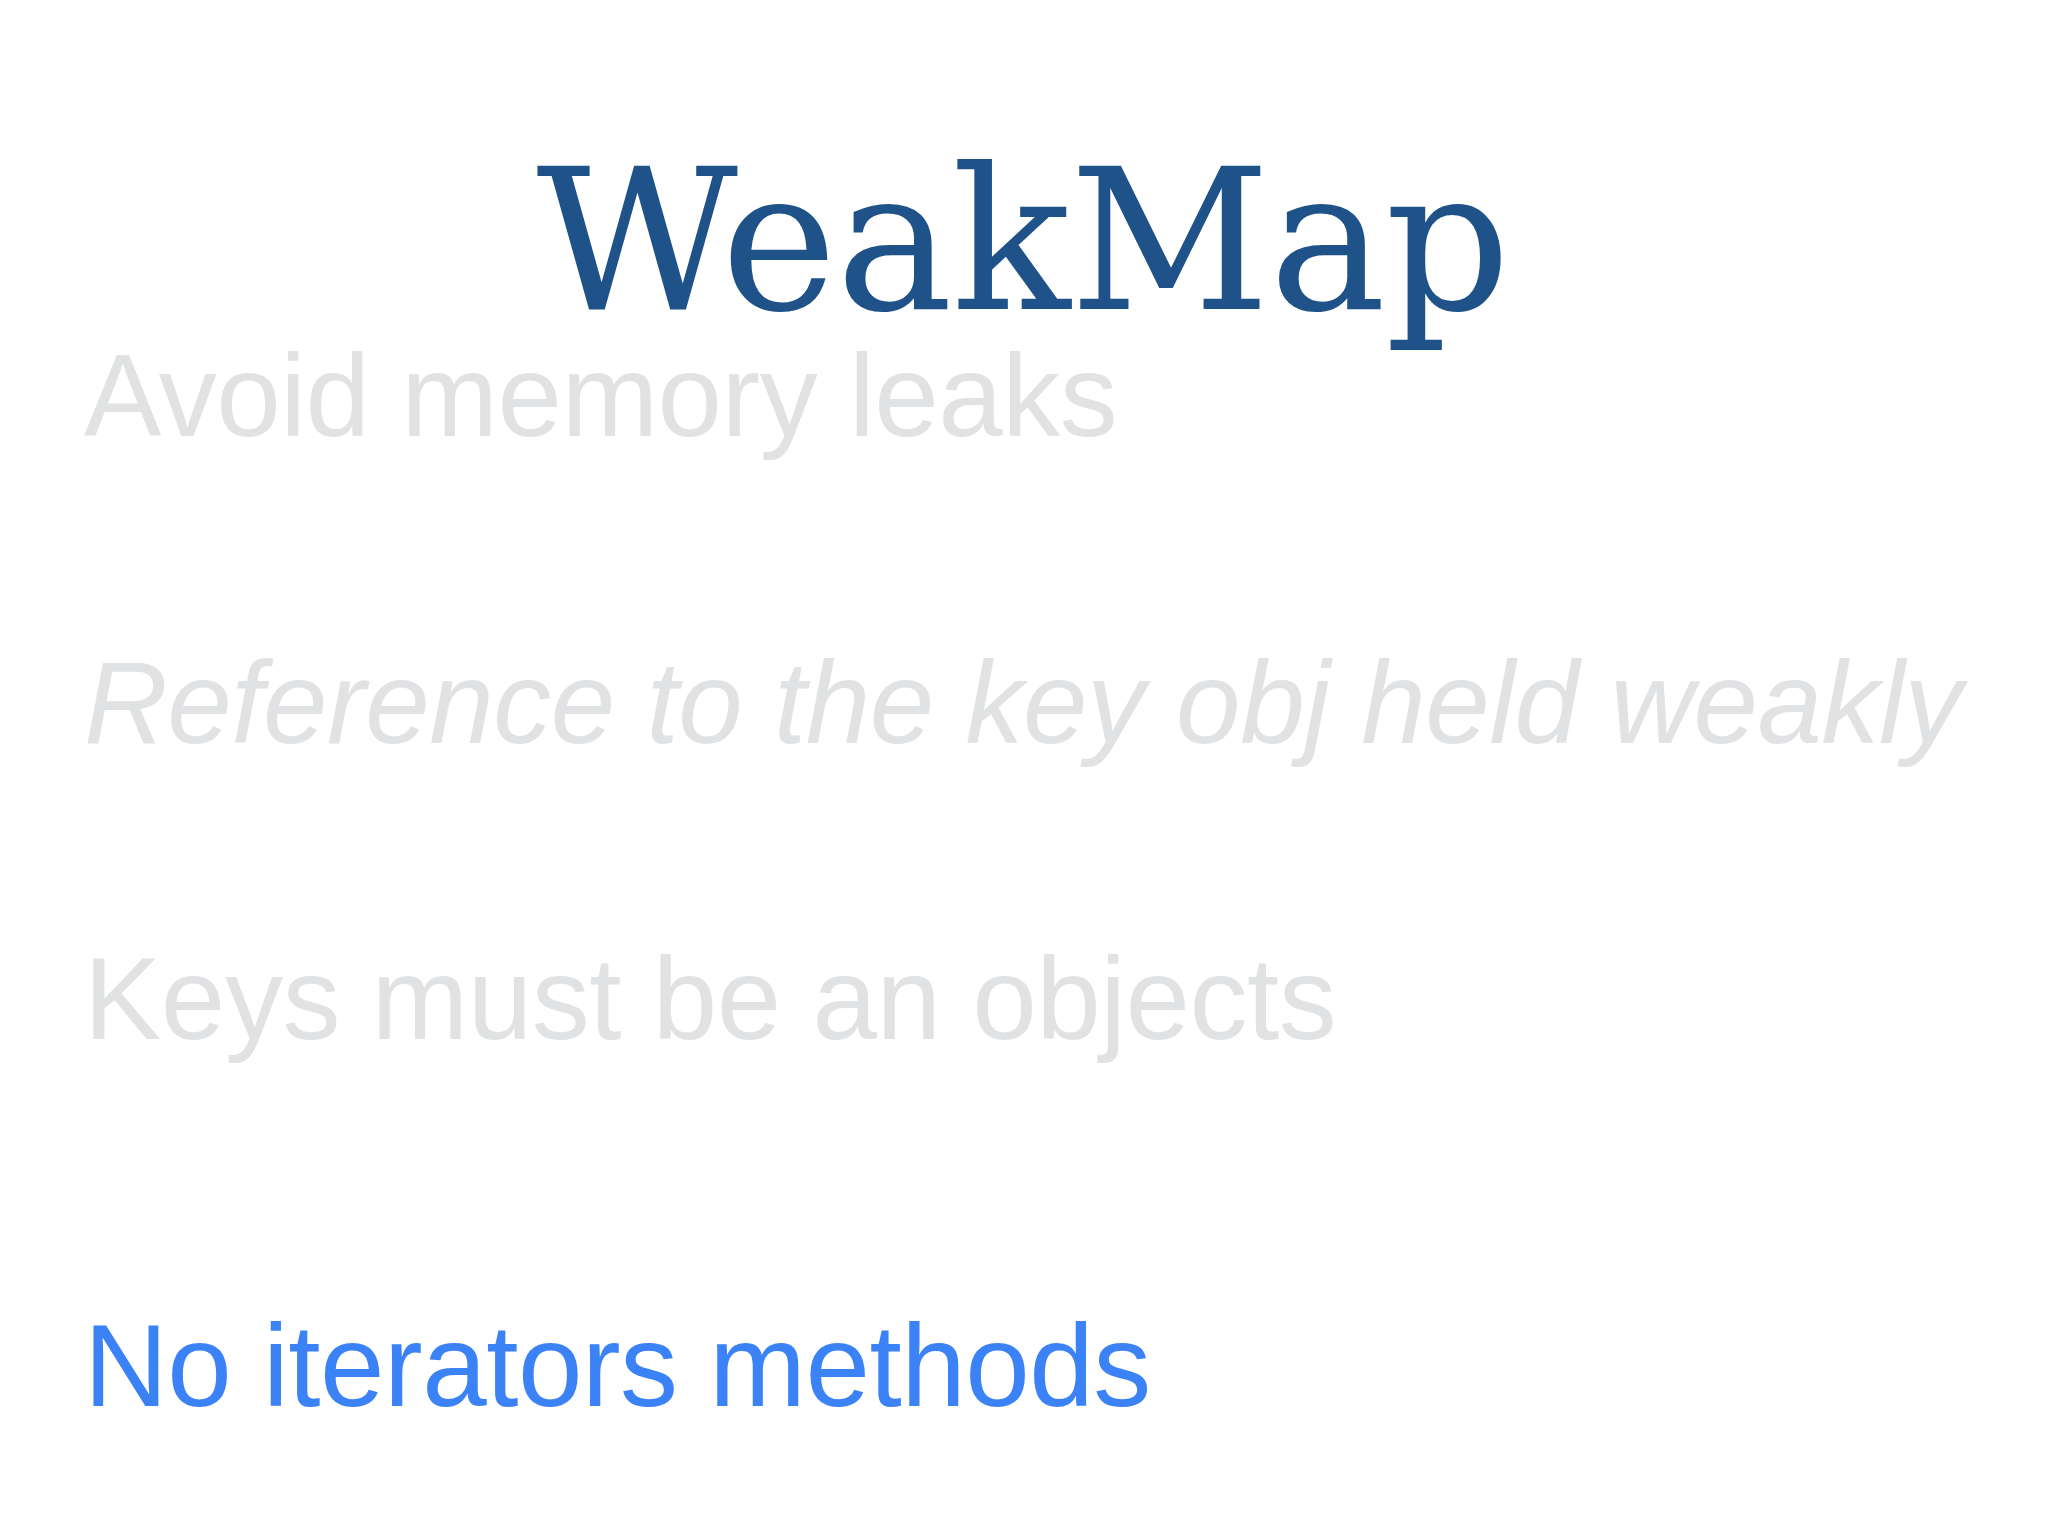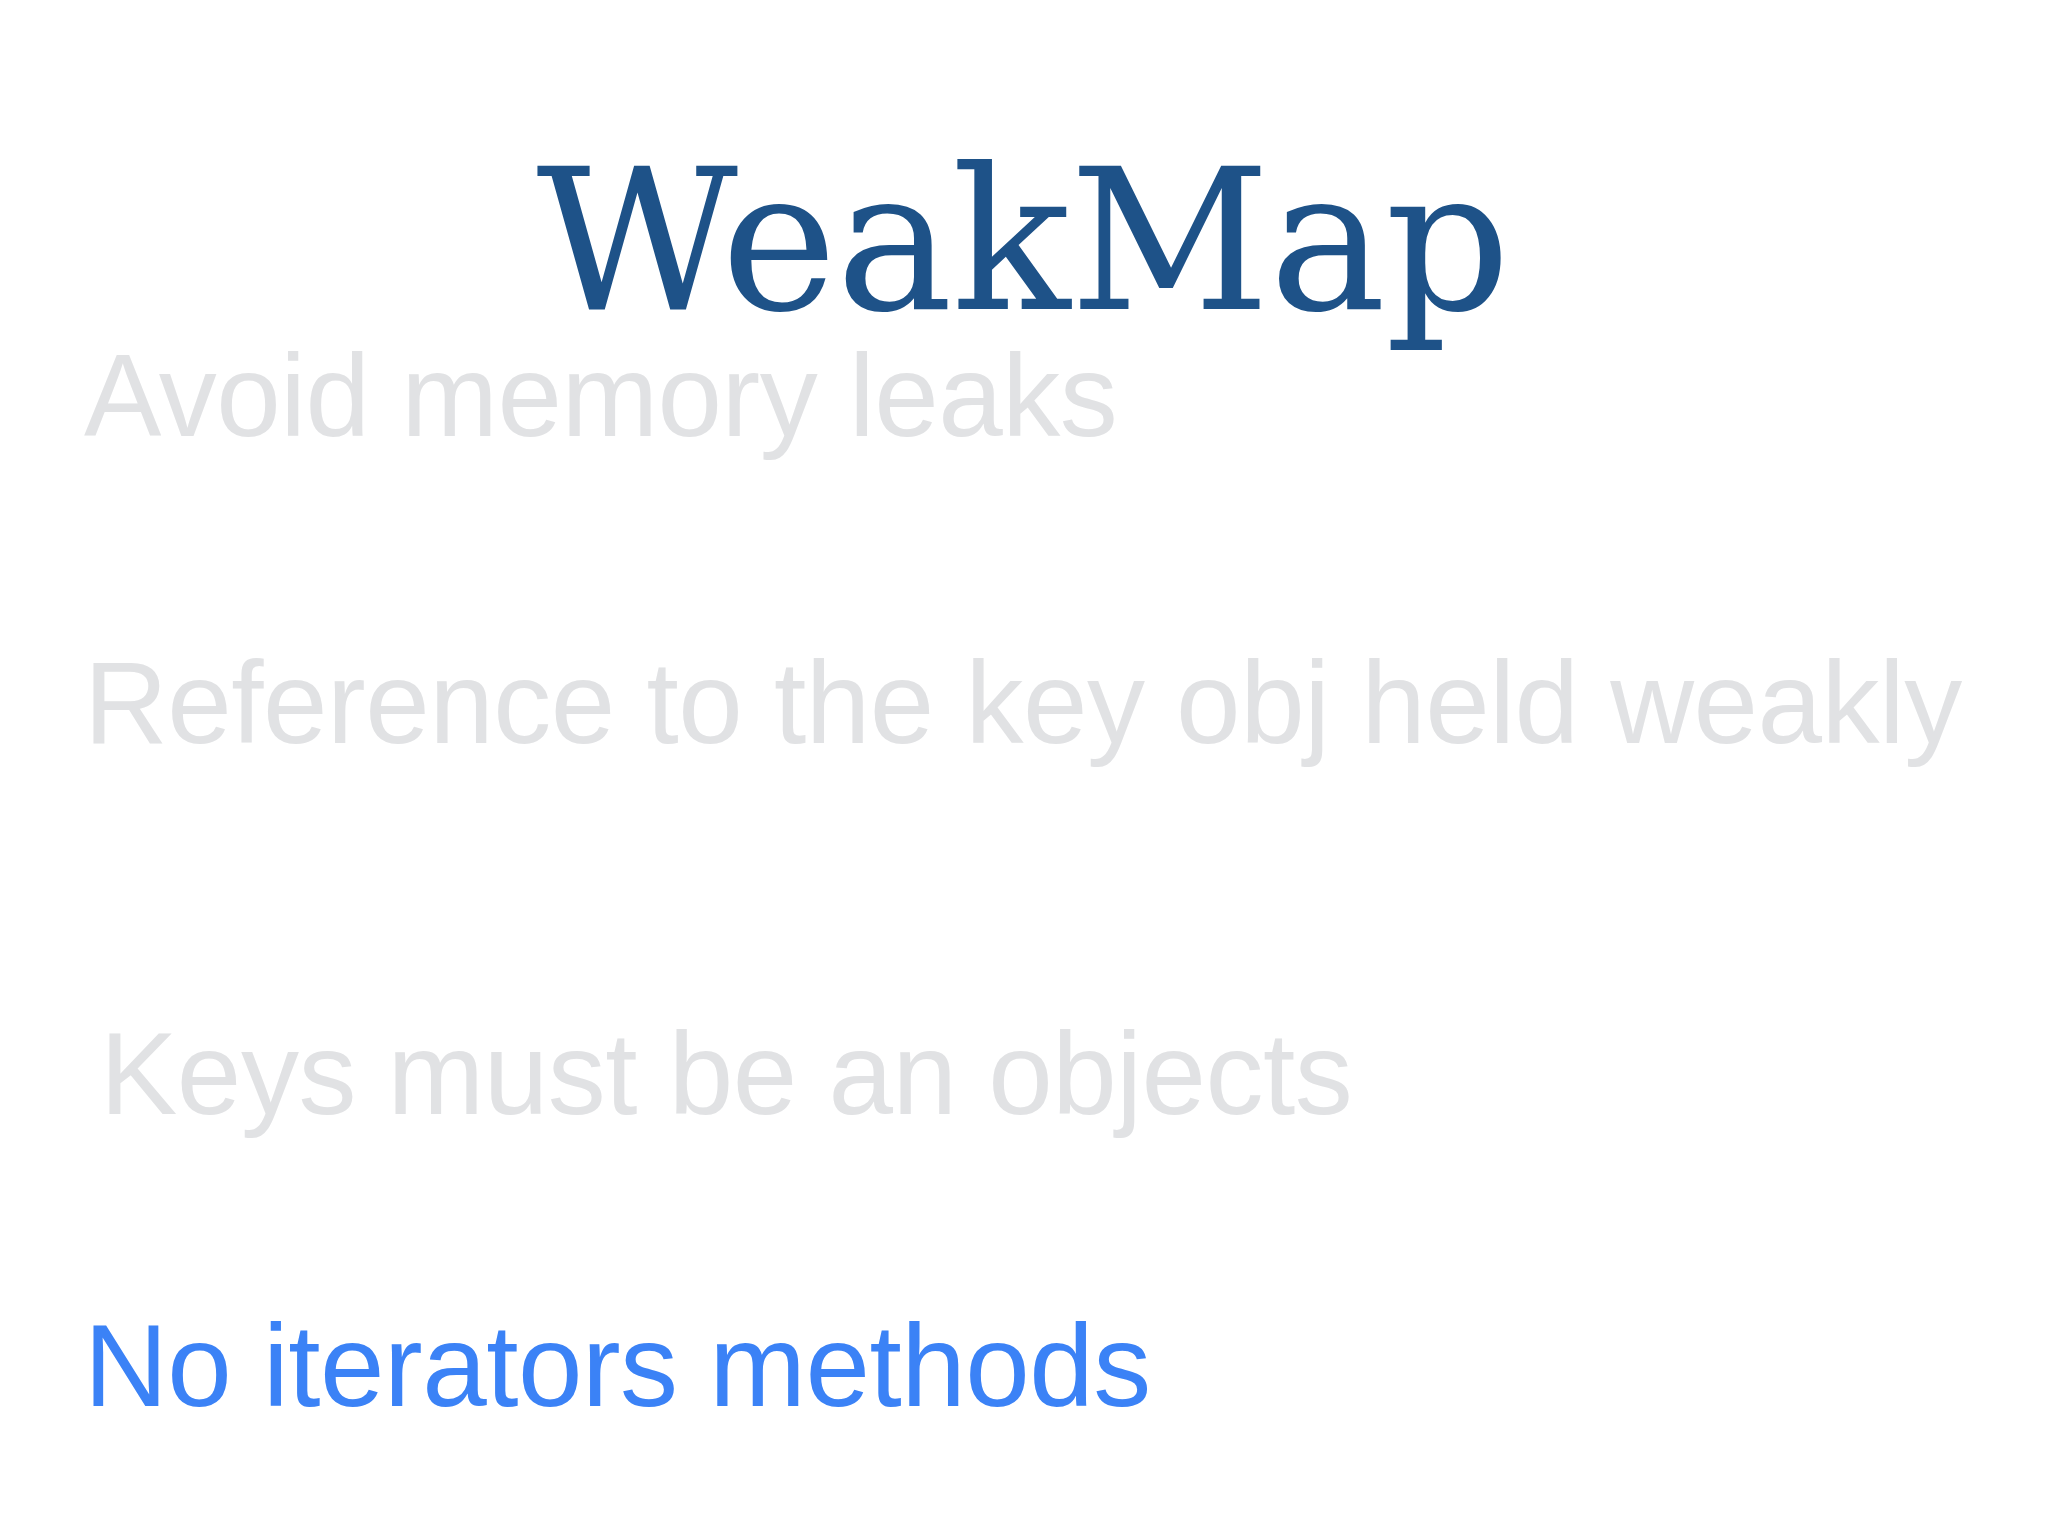--- a/index.html
+++ b/index.html
@@ -49,22 +49,22 @@
     line-height: 1;
     letter-spacing: -0.5px;
     white-space: nowrap;
   }
 
   .bullet.faded  { color: #e1e2e4; }
   .bullet.active { color: #3b82f6; }
 
   
   #bullet-1 { top: 338px; }
-  #bullet-2 { top: 645px; }
-  #bullet-3 { top: 1016px; margin-left: 16px; }
+  #bullet-2 { top: 645px; font-style: italic; }
+  #bullet-3 { top: 941px; }
   #bullet-4 { top: 1308px; }
 </style>
 </head>
 <body>
 
 <div id="slide">
 
   <h1 class="slide-title">WeakMap</h1>
 
   <div class="bullet faded" id="bullet-1">Avoid memory leaks</div>

